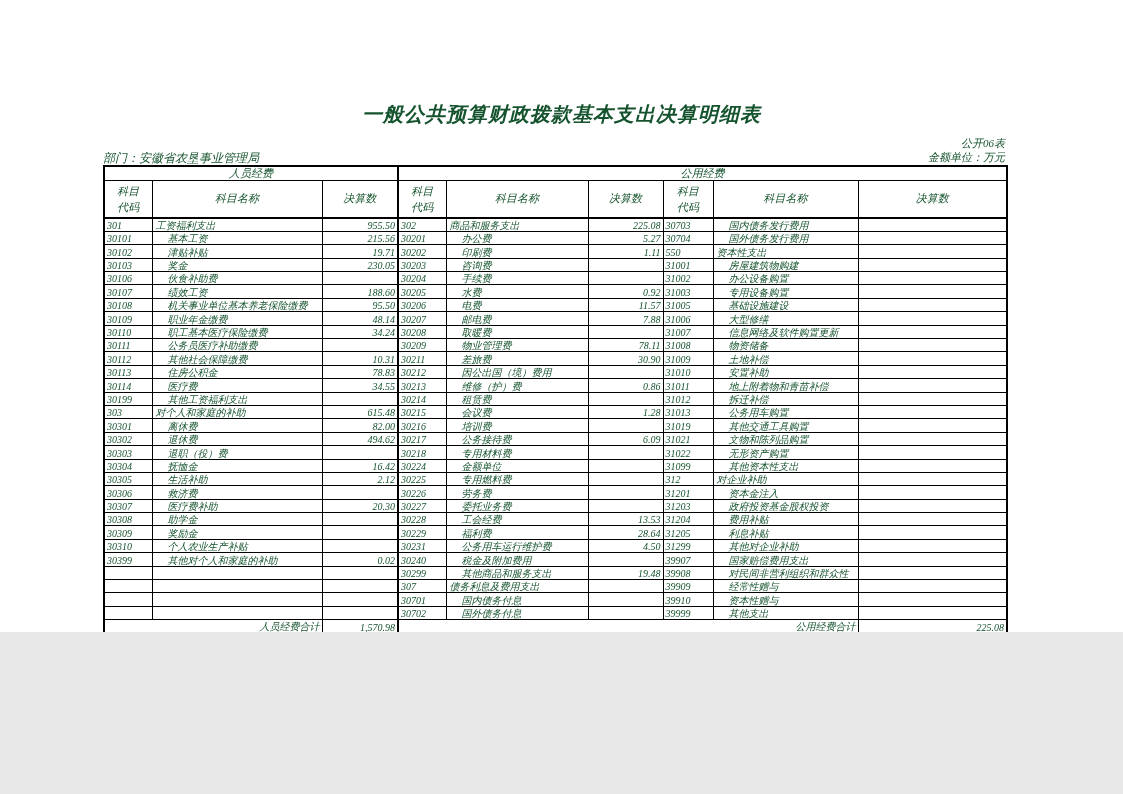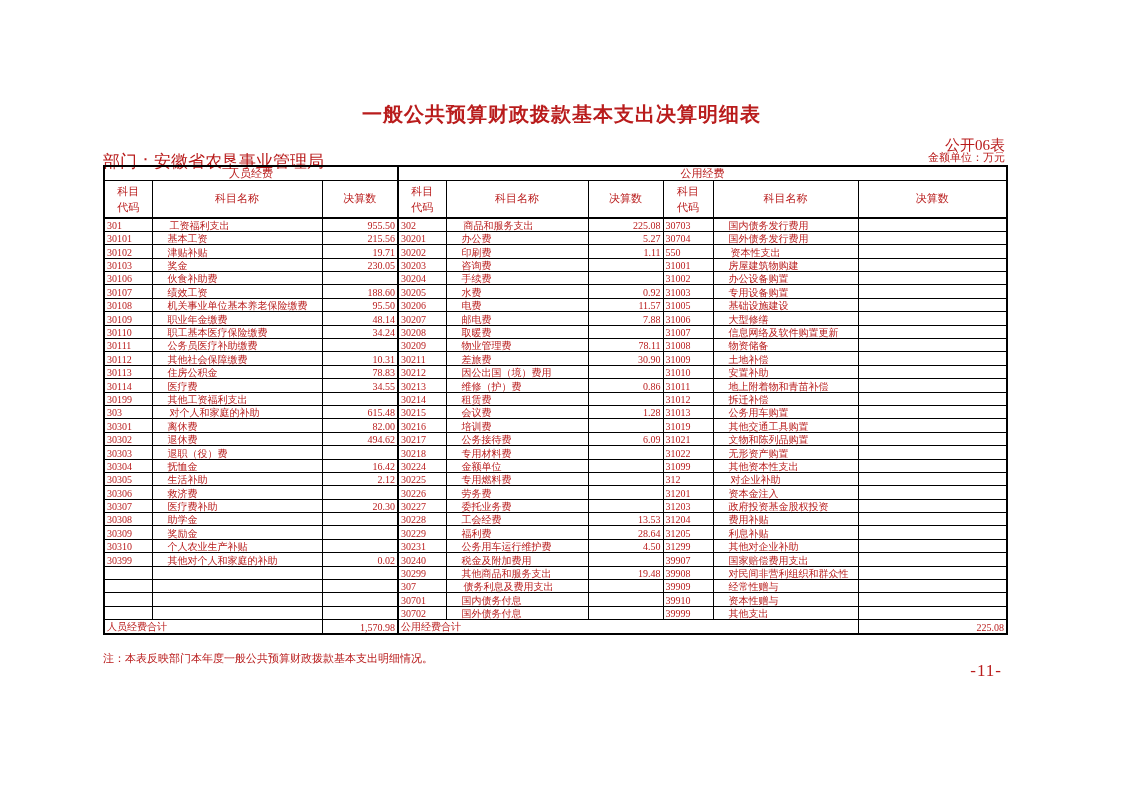--- a/index.html
+++ b/index.html
@@ -1,28 +1,29 @@
 <!DOCTYPE html>
 <html><head>
 <meta charset="utf-8">
 <style>
   html,body { margin:0; padding:0; background:#e8e8e8; }
   .page {
-    position:relative; width:1123px; height:794px; margin:0 auto;
-    background:#ffffff; color:#b91c1c;
+    position:relative; width:1123px; height:632px; margin:0 auto;
+    background:#ffffff; color:#14532d;
     font-family:"Liberation Serif","DejaVu Serif",serif;
     overflow:hidden;
+    font-style:italic;
   }
   .title {
     position:absolute; top:101px; left:0; width:100%;
     text-align:center; font-family:"Liberation Sans","DejaVu Sans",sans-serif;
     font-weight:bold; font-size:20px; letter-spacing:1px;
   }
-  .form-label { position:absolute; top:136px; right:118px; font-size:15px; }
-  .dept-label { position:absolute; top:150px; left:103px; font-size:17px; }
+  .form-label { position:absolute; top:136px; right:118px; font-size:11px; }
+  .dept-label { position:absolute; top:150px; left:103px; font-size:12px; }
   .unit-label { position:absolute; top:150px; right:118px; font-size:11px; }
 
   table.t {
     position:absolute; top:165px; left:103px;
     width:903px; border-collapse:collapse; table-layout:fixed;
     border:2px solid #000;
   }
   .t th, .t td {
     border:1px solid #000; font-size:10px; line-height:11px;
     padding:0 2px; overflow:hidden; white-space:nowrap;
@@ -30,25 +31,25 @@
   .t th { font-weight:normal; text-align:center; vertical-align:middle; font-size:11px; }
   tr.group-row { height:14px; }
   tr.col-row { height:38px; }
   tr.col-row th { border-bottom:2px solid #000; }
   th.code-h { white-space:pre-line; line-height:16px; }
   .tl { border-left:2px solid #000 !important;margin-left:48px; }
   tbody tr { height:13.4px; }
   tbody td { vertical-align:bottom; }
   td.code { text-align:left; }
   td.name { text-align:left; }
-  td.name.parent { padding-left:17px; }
+  td.name.parent { padding-left:3px; }
   td.name.child { padding-left:15px; }
   td.val { text-align:right; }
   tr.total-row { height:14px; }
-  tr.total-row td.ctr { text-align:left; vertical-align:middle; }
+  tr.total-row td.ctr { text-align:right; vertical-align:middle; }
 
   .note { position:absolute; top:651px; left:103px; font-size:11px; }
   .pageno {
     position:absolute; top:661px; right:121px;
     font-size:17px; letter-spacing:1px;
   }
 </style>
 </head>
 <body>
 

